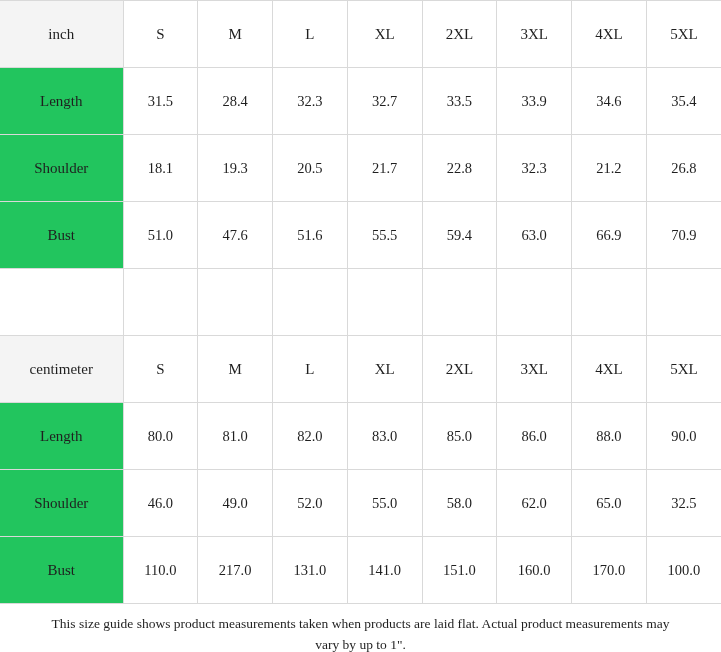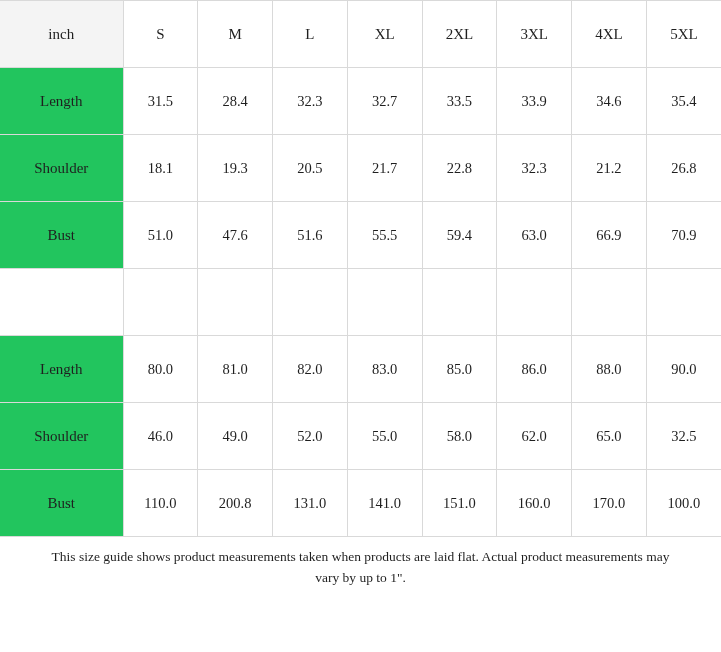--- a/index.html
+++ b/index.html
@@ -151,20 +151,31 @@
         <td></td>
         <td></td>
         <td></td>
         <td></td>
         <td></td>
         <td></td>
         <td></td>
         <td></td>
       </tr>
 
+      <tr class="unit-row">
+        <td class="unit-cell">centimeter</td>
+        <td class="size-cell">S</td>
+        <td class="size-cell">M</td>
+        <td class="size-cell">L</td>
+        <td class="size-cell">XL</td>
+        <td class="size-cell">2XL</td>
+        <td class="size-cell">3XL</td>
+        <td class="size-cell">4XL</td>
+        <td class="size-cell">5XL</td>
+      </tr>
 
       <tr class="data-row">
         <td class="row-label">Length</td>
         <td>80.0</td>
         <td>81.0</td>
         <td>82.0</td>
         <td>83.0</td>
         <td>85.0</td>
         <td>86.0</td>
         <td>88.0</td>
@@ -179,21 +190,21 @@
         <td>55.0</td>
         <td>58.0</td>
         <td>62.0</td>
         <td>65.0</td>
         <td>32.5</td>
       </tr>
 
       <tr class="data-row">
         <td class="row-label">Bust</td>
         <td>110.0</td>
-        <td>200.8</td>
+        <td>217.0</td>
         <td>131.0</td>
         <td>141.0</td>
         <td>151.0</td>
         <td>160.0</td>
         <td>170.0</td>
         <td>100.0</td>
       </tr>
     </tbody>
   </table>
 

